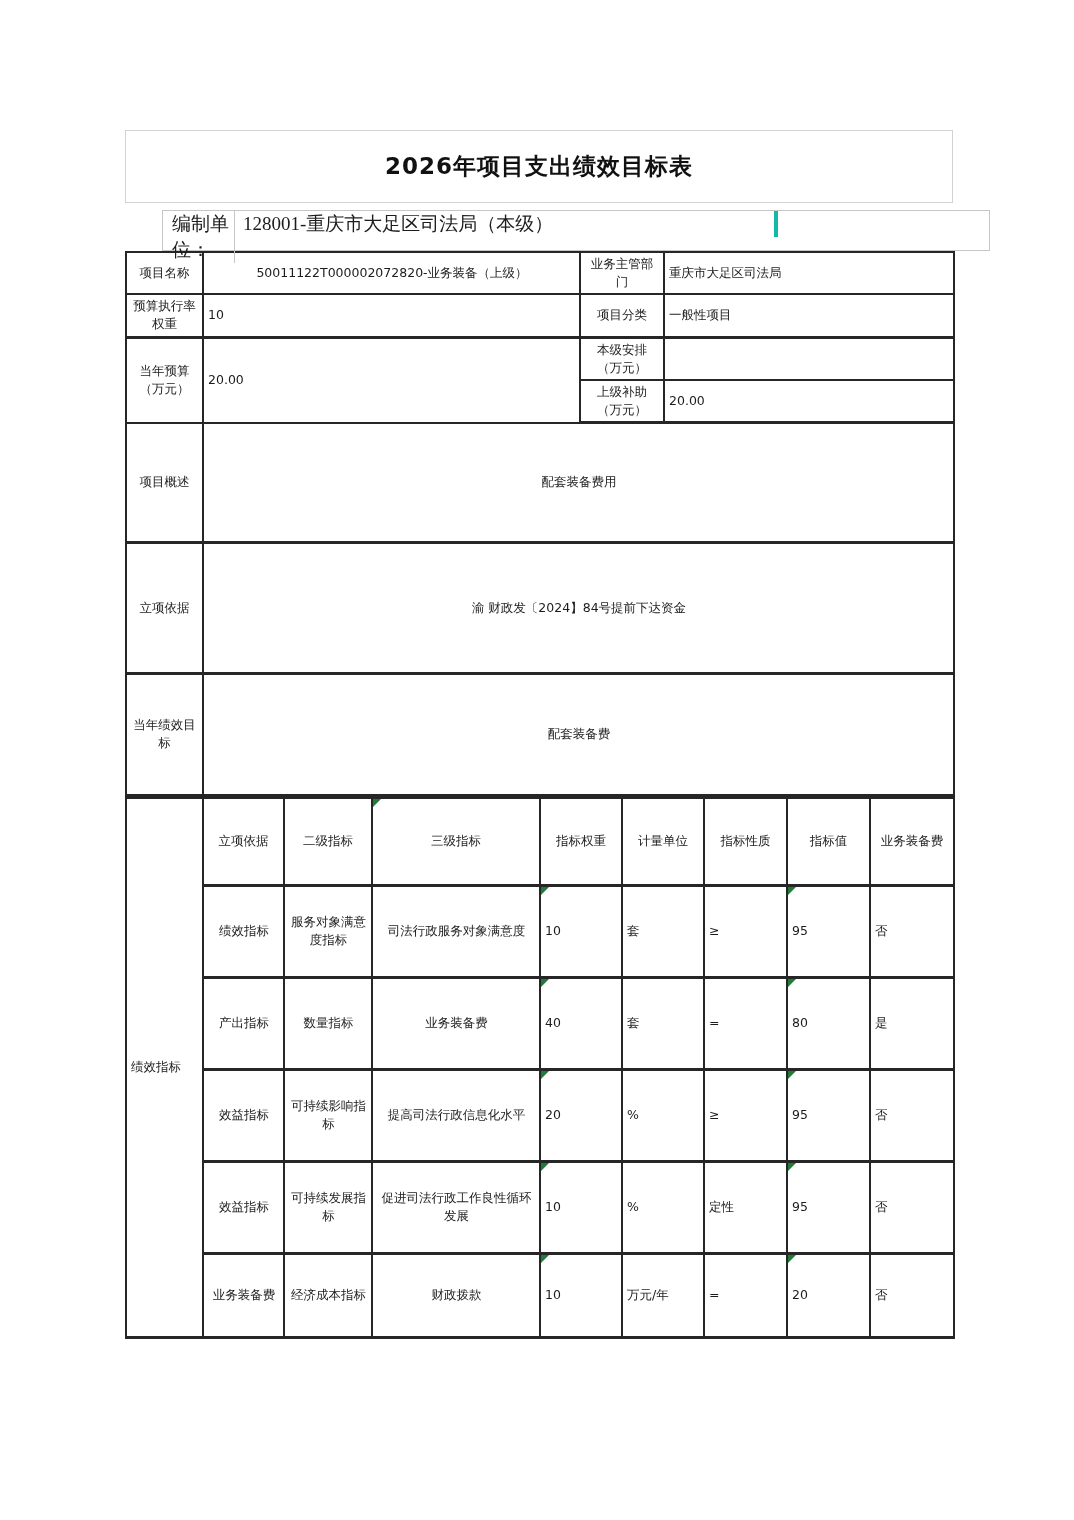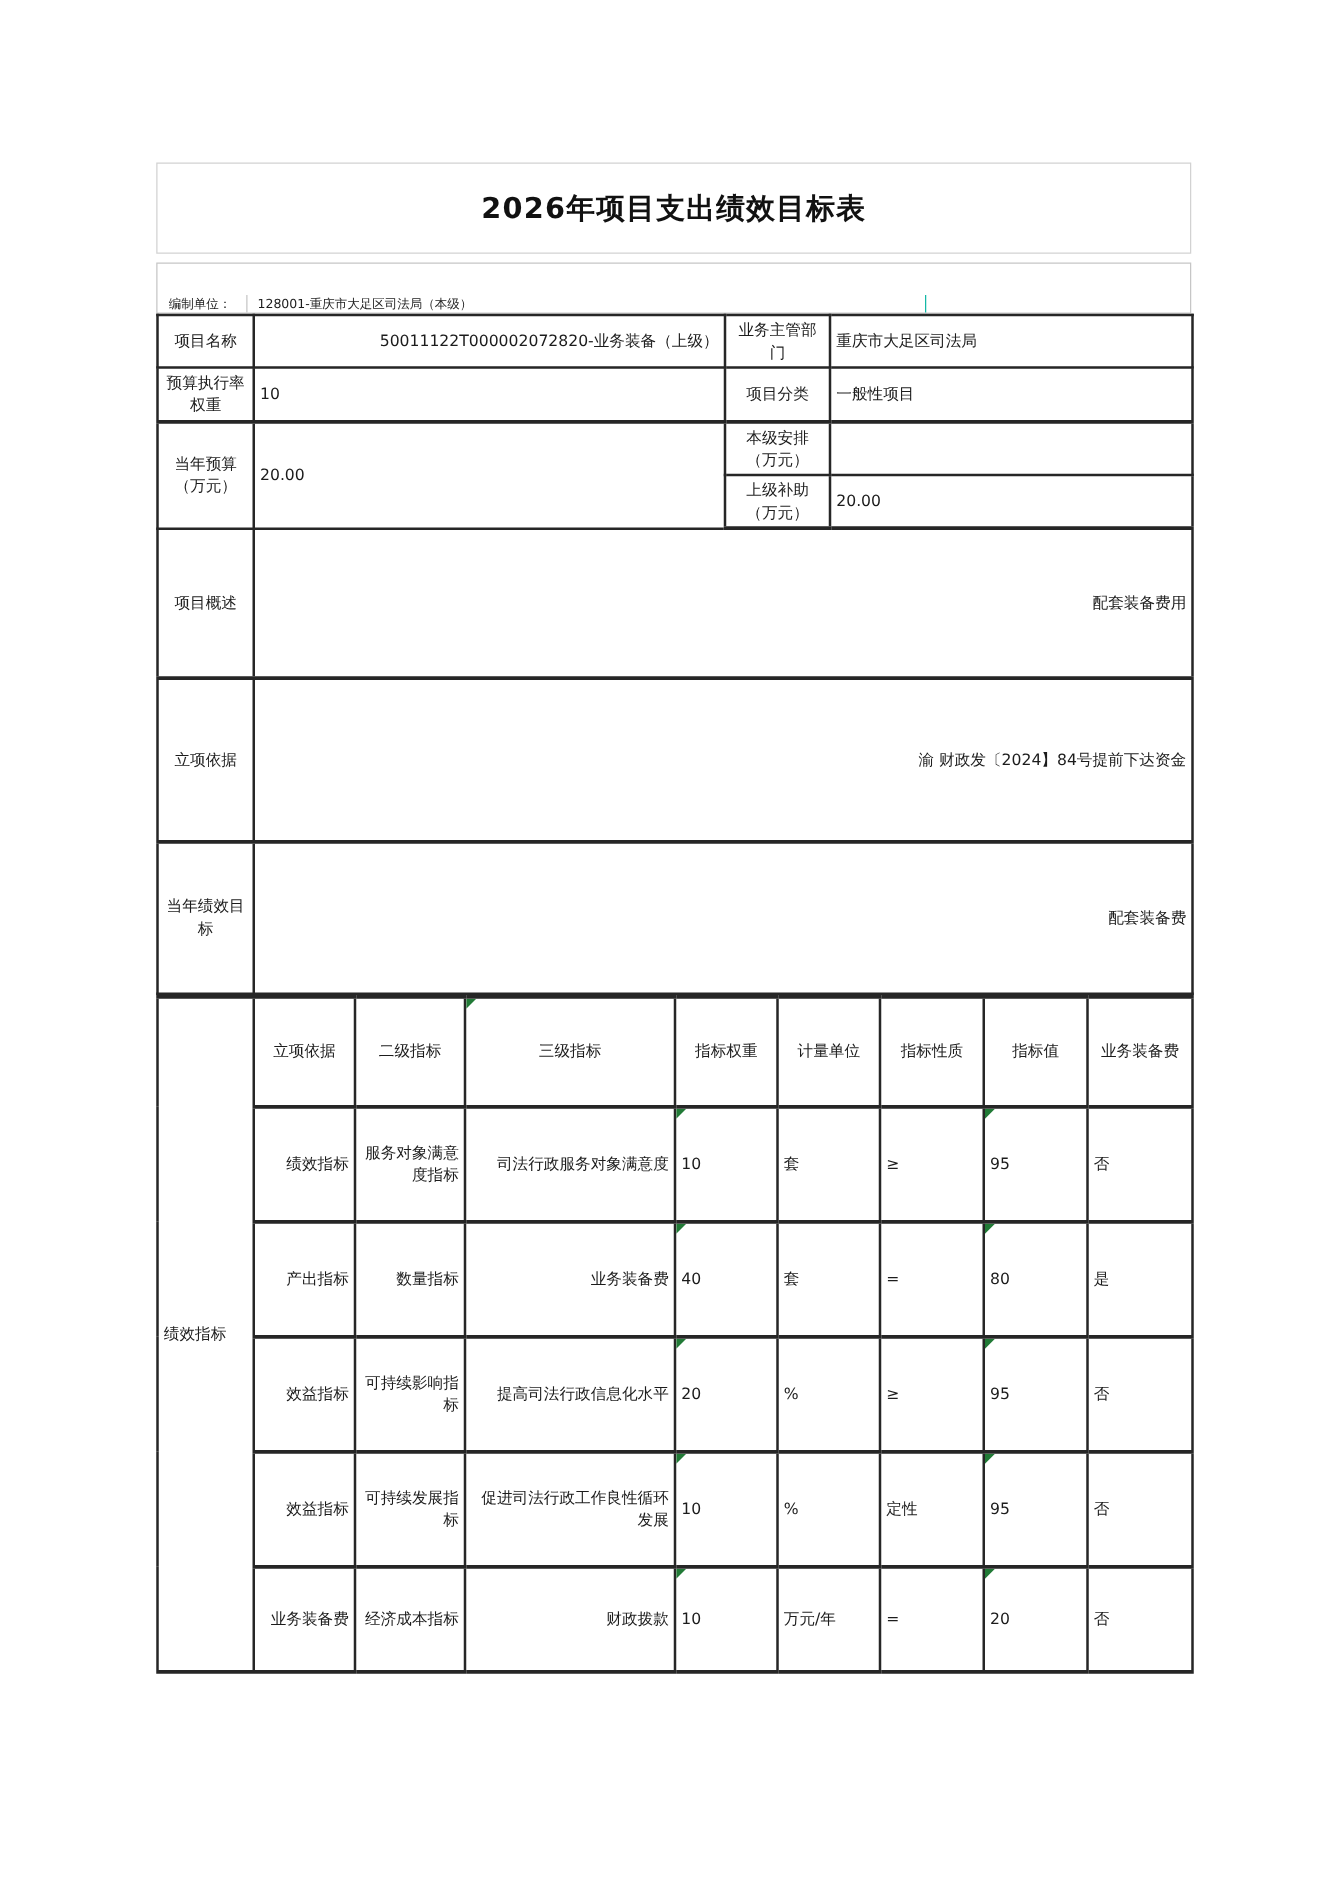--- a/index.html
+++ b/index.html
@@ -15,46 +15,46 @@
     box-sizing:border-box;width:828px;height:73px;border:1px solid #d2d2d2;
     display:flex;align-items:center;justify-content:center;
   }
   .title-block h1{
     margin:0;font-size:23px;font-weight:bold;color:#111;letter-spacing:1px;
   }
 
   
   .meta-row{
     box-sizing:border-box;width:828px;height:41px;margin-top:7px;
-    border:1px solid #c6c6c6;display:flex;align-items:flex-end;font-size:10px;
+    border:1px solid #c6c6c6;display:flex;align-items:flex-start;font-size:19px;margin-left:37px;
   }
   .meta-label{
     box-sizing:border-box;width:72px;border-right:1px solid #c6c6c6;
     display:flex;align-items:center;padding-left:9px;
   }
   .meta-value{
-    box-sizing:border-box;width:543px;border-right:1px solid #14b8a6;
-    display:flex;align-items:center;padding-left:8px;
+    box-sizing:border-box;width:543px;border-right:4px solid #14b8a6;
+    display:flex;align-items:center;padding-left:8px;font-family:Liberation Serif, serif;
   }
   .meta-unit{
     box-sizing:border-box;flex:1;display:flex;align-items:center;
     justify-content:flex-end;padding-right:8px;
   }
 
   
   table{border-collapse:collapse;table-layout:fixed;width:828px;font-size:12.5px;}
   td{box-sizing:border-box;padding:2px 4px;vertical-align:middle;line-height:1.45;
      overflow:hidden;word-break:break-all;}
 
   
   .info-table td{border:2px solid #262626;}
   .info-table tr.tb td{border-bottom-width:3px;}
   .lbl{text-align:center;}
   .ctr{text-align:left;}
-  .lft{text-align:right;padding-left:5px;}
+  .lft{text-align:center;padding-left:5px;}
 
   
   .ind-table td{border:solid #262626;border-width:3px 2px;position:relative;}
   .ind-table .hdr{text-align:center;}
 
   
   .corner{
     position:absolute;top:0;left:0;width:0;height:0;
     border-top:8px solid #217a36;border-right:8px solid transparent;
     pointer-events:none;

